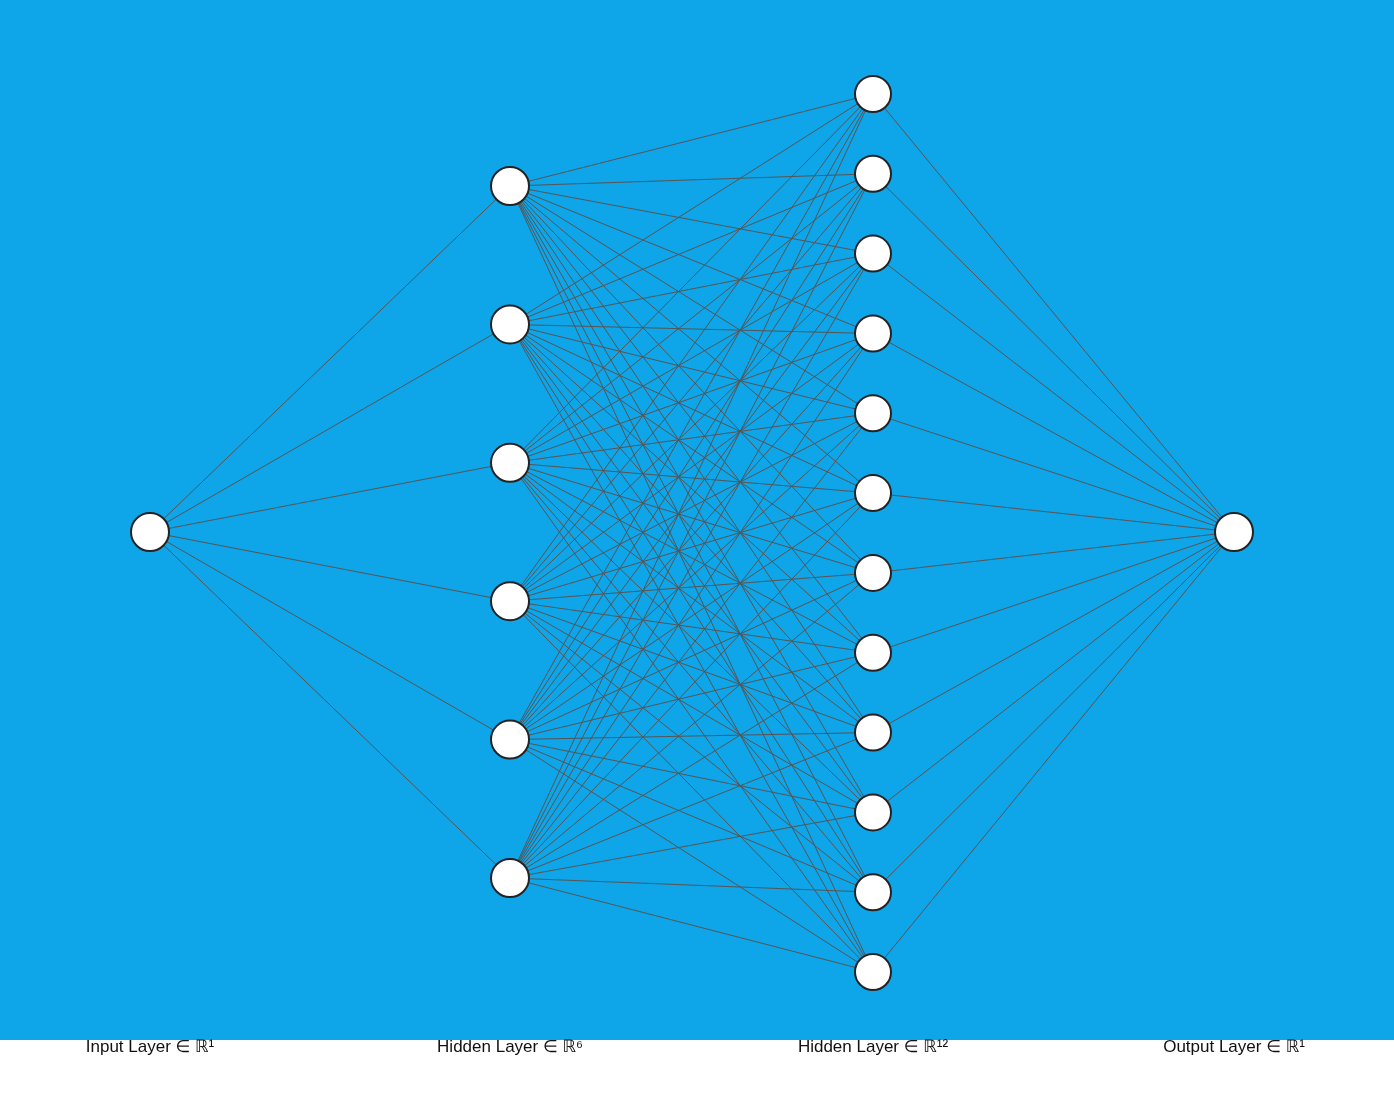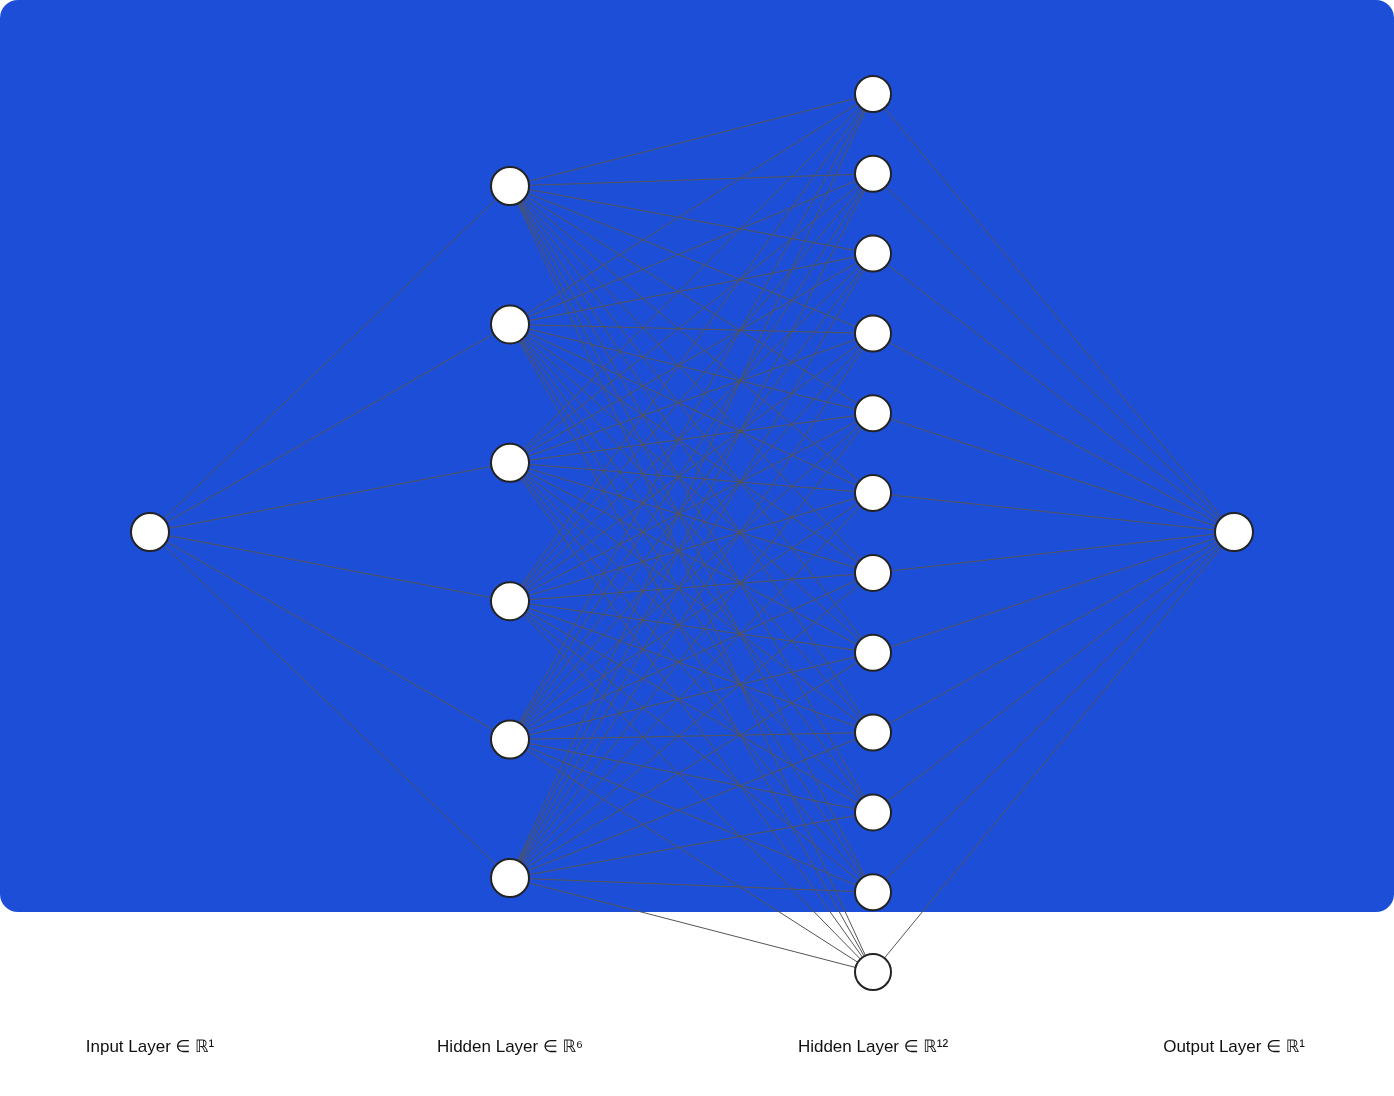--- a/index.html
+++ b/index.html
@@ -10,23 +10,22 @@
   }
   body {
     width: 1394px;
     height: 1096px;
     overflow: hidden;
     font-family: "Liberation Sans", sans-serif;
   }
   #diagram-root {
     position: relative;
     width: 1394px;
-    height: 912px;
-    background: #1d4ed8;
-    border-radius: 18px;
+    height: 1040px;
+    background: #0ea5e9;
   }
   #nn-svg {
     position: absolute;
     left: 0;
     top: 0;
     width: 1394px;
     height: 1096px;
     display: block;
   }
   .edge {

